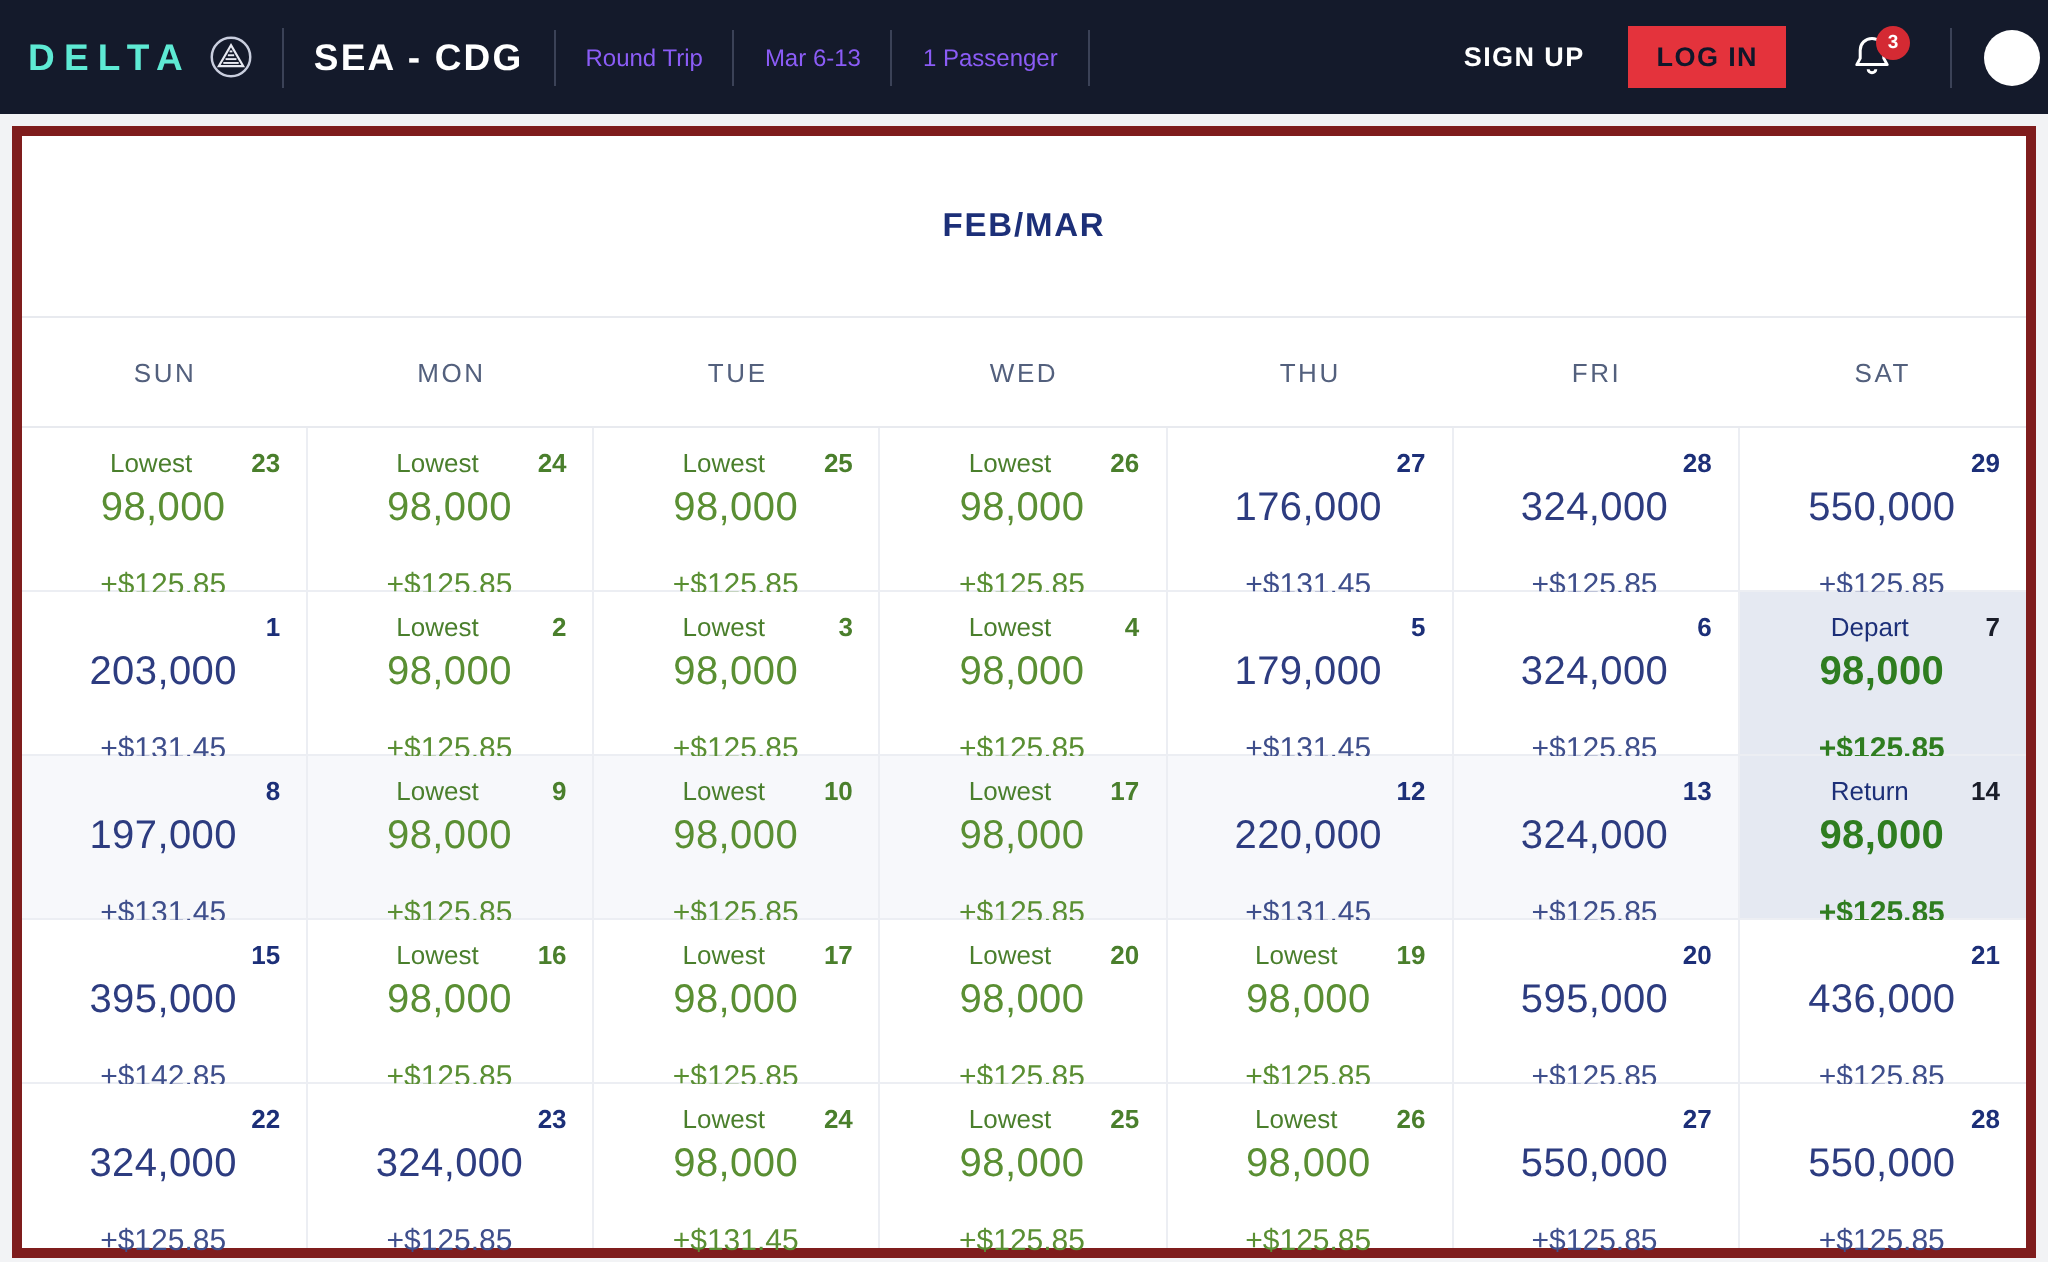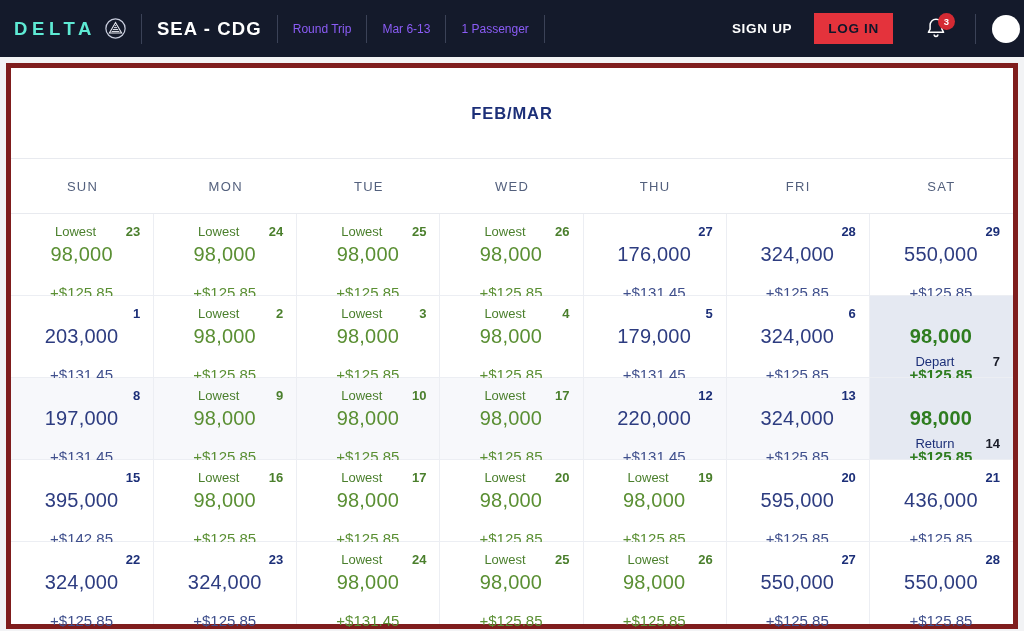--- a/index.html
+++ b/index.html
@@ -183,21 +183,21 @@
     height: 17px;
   }
   .tag {
     font-size: 13px;
     font-weight: normal;
     flex: 1;
     text-align: center;
     padding-left: 14px;
   }
   .tag.lowest { color: #4a7f2c; }
-  .tag.endpoint-label { color: #1c2f78; margin-top: 48px; }
+  .tag.endpoint-label { color: #1c2f78; }
   .daynum {
     font-size: 13px;
     font-weight: bold;
     color: #1c2f78;
     min-width: 16px;
     text-align: right;
   }
   .daynum.lowest { color: #4a7f2c; }
   .daynum.endpoint-num { color: #1a1d29; }
 

